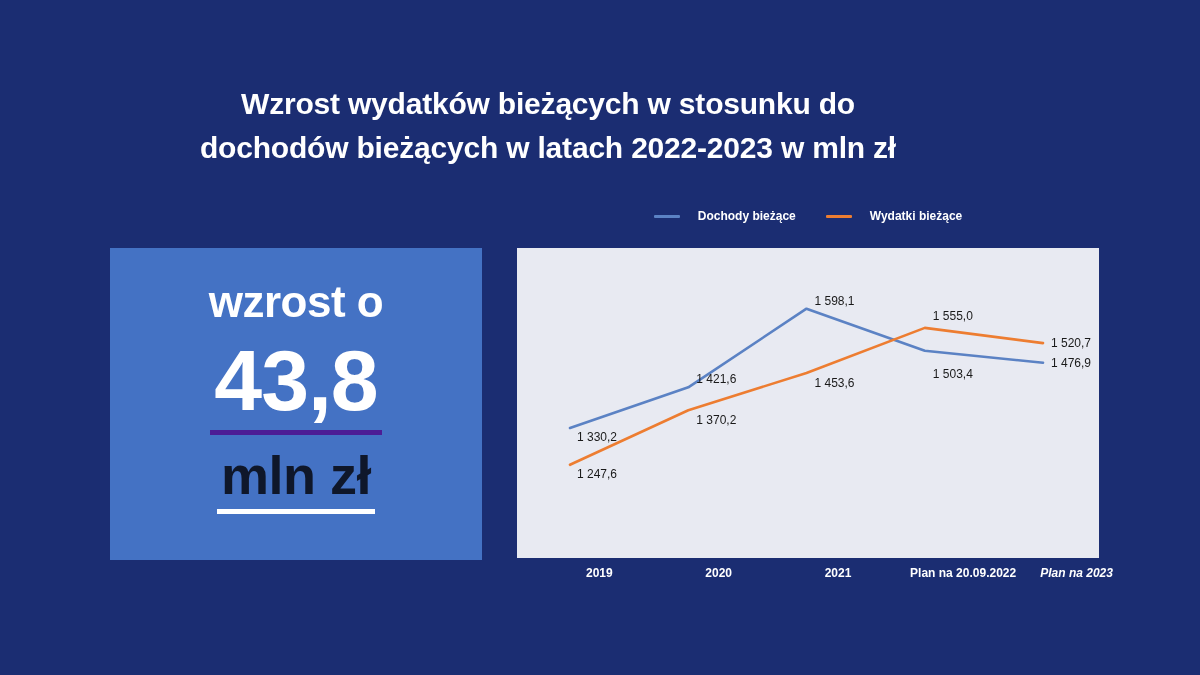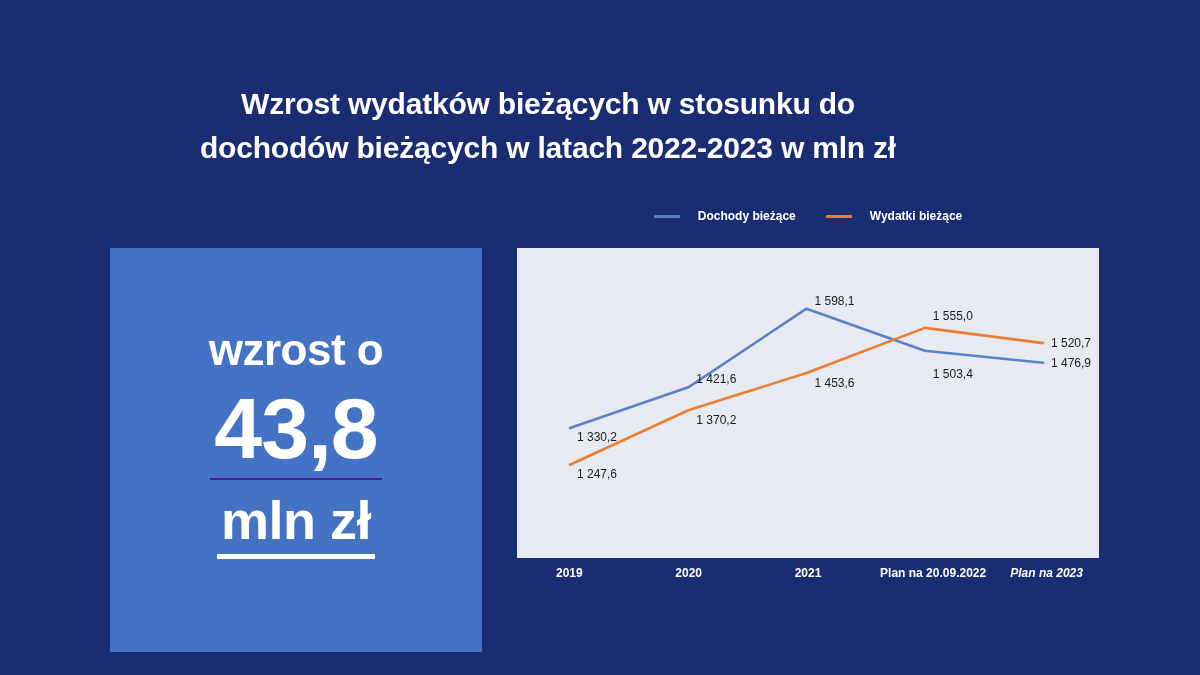--- a/index.html
+++ b/index.html
@@ -29,21 +29,21 @@
     letter-spacing: -0.2px;
   }
   .slide-title .line { display: block; }
 
   
   .callout {
     position: absolute;
     left: 110px;
     top: 248px;
     width: 372px;
-    height: 404px;
+    height: 312px;
     background: #4472c4;
     display: flex;
     flex-direction: column;
     align-items: center;
     justify-content: center;
     box-sizing: border-box;
     padding-bottom: 18px;
   }
   .callout-lead {
     color: #ffffff;
@@ -52,25 +52,25 @@
     line-height: 52px;
     letter-spacing: -0.5px;
     margin-bottom: 4px;
   }
   .callout-figure {
     color: #ffffff;
     font-size: 86px;
     font-weight: bold;
     line-height: 96px;
     letter-spacing: -1px;
-    border-bottom: 2px solid #4c1d95;
+    border-bottom: 5px solid #4c1d95;
     padding: 0 4px 2px 4px;
   }
   .callout-unit {
-    color: #ffffff;
+    color: #0f172a;
     font-size: 54px;
     font-weight: bold;
     line-height: 64px;
     letter-spacing: -0.5px;
     border-bottom: 5px solid #ffffff;
     padding: 8px 4px 2px 4px;
   }
 
   
   .legend {
@@ -132,20 +132,21 @@
     width: 582px;
     height: 20px;
   }
   .x-tick {
     position: absolute;
     transform: translateX(-50%);
     color: #ffffff;
     font-size: 12px;
     font-weight: bold;
     white-space: nowrap;
+    margin-left: 30px;
   }
 </style>
 </head>
 <body>
 
 <div class="slide-title">
   <span class="line">Wzrost wydatków bieżących w stosunku do</span>
   <span class="line">dochodów bieżących w latach 2022-2023 w mln zł</span>
 </div>
 

